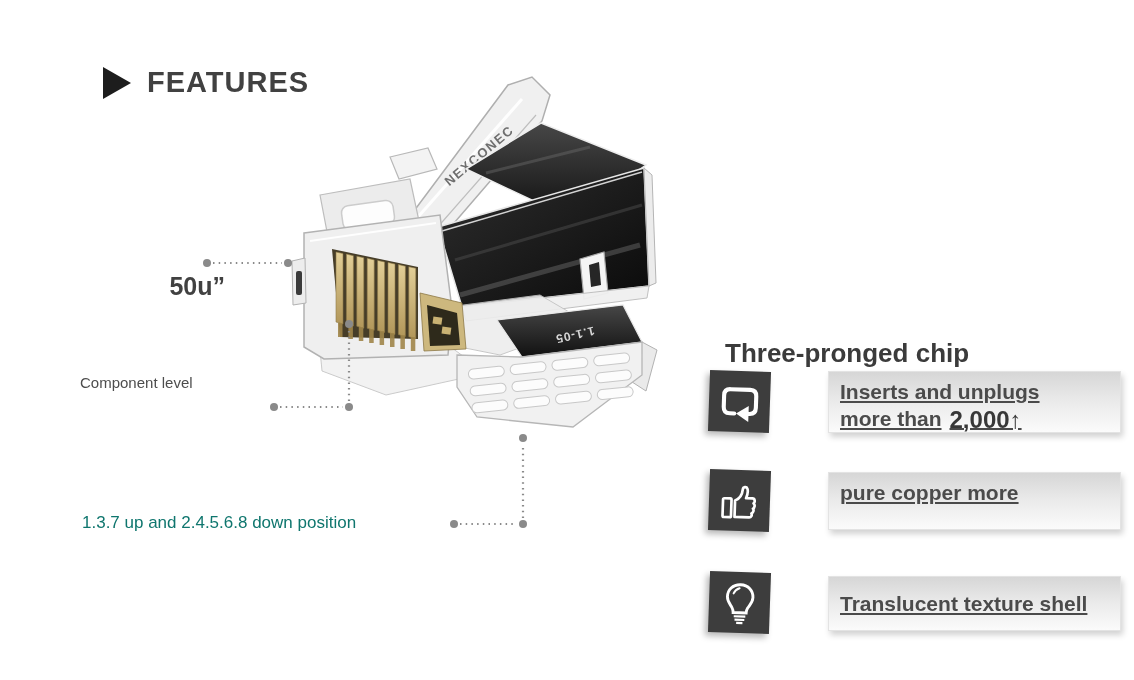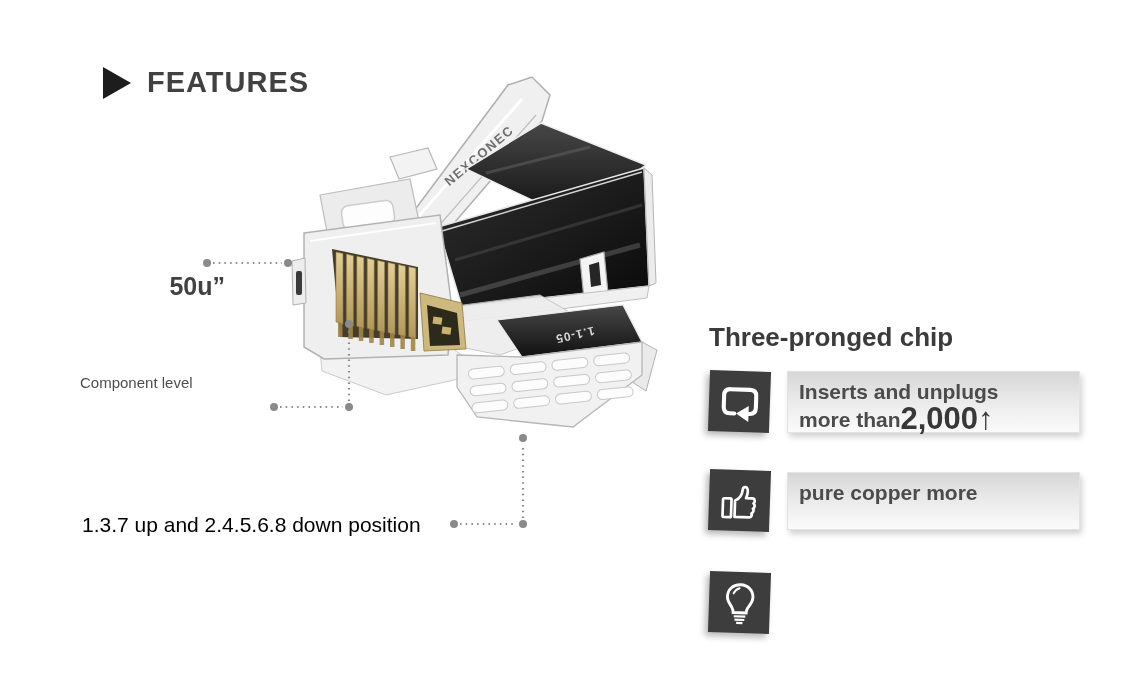--- a/index.html
+++ b/index.html
@@ -10,33 +10,33 @@
   .features-header{position:absolute;left:103px;top:66px;display:flex;align-items:center;gap:16px;}
   .tri{width:0;height:0;border-top:16px solid transparent;border-bottom:16px solid transparent;
        border-left:28px solid #1d1d1d;}
   .features-title{font-size:29px;font-weight:700;color:#414141;letter-spacing:1px;margin:0;}
 
   
   .callout-blades{position:absolute;left:55px;top:248px;width:170px;text-align:right;margin-top:24px;}
   .callout-value{font-size:25px;font-weight:700;color:#414141;}
   .callout-sub{font-size:19px;color:#4d4d4d;margin-top:9px;}
   .callout-component{position:absolute;left:80px;top:374px;font-size:15px;color:#4d4d4d;}
-  .callout-position{position:absolute;left:82px;top:513px;font-size:21px;color:#000000;}
-
-  
-  .panel-heading{position:absolute;left:709px;top:322px;margin:0;font-size:26px;font-weight:700;color:#3b3b3b;}
+  .callout-position{position:absolute;left:82px;top:513px;font-size:17px;color:#0f766e;}
+
+  
+  .panel-heading{position:absolute;left:709px;top:322px;margin:16px;font-size:26px;font-weight:700;color:#3b3b3b;}
   .icon-box{position:absolute;left:709px;width:61px;height:61px;background:#3d3d3d;
             display:flex;align-items:center;justify-content:center;
             box-shadow:-3px 4px 6px rgba(0,0,0,.28);transform:rotate(2deg);}
   .icon-box svg{width:50px;height:50px;}
-  .fbox{position:absolute;left:787px;width:293px;padding:6px 0 6px 11px;box-sizing:border-box;
+  .fbox{position:absolute;left:828px;width:293px;padding:6px 0 6px 11px;box-sizing:border-box;
         background:linear-gradient(180deg,#d6d6d6 0%,#e9e9e9 45%,#fbfbfb 100%);
-        border:1px solid #e3e3e3;box-shadow:2px 4px 6px rgba(0,0,0,.18);}
+        border:1px solid #e3e3e3;box-shadow:2px 4px 6px rgba(0,0,0,.18);text-decoration:underline;}
   .fline{font-size:21px;font-weight:700;color:#4b4b4b;line-height:27px;white-space:nowrap;}
-  .fline .big{font-size:31px;font-weight:700;color:#383838;margin-left:0;vertical-align:-2px;}
+  .fline .big{font-size:24px;font-weight:700;color:#383838;margin-left:8px;vertical-align:-2px;}
   .fbox-single{display:flex;align-items:center;}
 
   
   .connector-svg{position:absolute;left:290px;top:55px;width:410px;height:410px;}
   .leaders-svg{position:absolute;left:0;top:0;width:1134px;height:680px;pointer-events:none;}
 </style>
 </head>
 <body>
 
 <div class="stage">
@@ -207,14 +207,17 @@
 
   <div class="icon-box" style="top:572px;">
     <svg viewBox="0 0 56 56">
       <path d="M28 7.5 C36.8 7.5 42.3 13.8 42.3 21.3 C42.3 26.8 38.8 29.9 36.8 33.4 C35.8 35.1 35.3 36.9 35.3 38.9 H20.7 C20.7 36.9 20.2 35.1 19.2 33.4 C17.2 29.9 13.7 26.8 13.7 21.3 C13.7 13.8 19.2 7.5 28 7.5 Z" fill="none" stroke="#ffffff" stroke-width="3.2"></path>
       <path d="M20.5 17.5 A10.5 10.5 0 0 1 27 11.5" fill="none" stroke="#ffffff" stroke-width="2.2" stroke-linecap="round"></path>
       <line x1="21.5" y1="43" x2="34.5" y2="43" stroke="#ffffff" stroke-width="2.4"></line>
       <line x1="22.5" y1="46.8" x2="33.5" y2="46.8" stroke="#ffffff" stroke-width="2.4"></line>
       <line x1="24.5" y1="50.4" x2="31.5" y2="50.4" stroke="#ffffff" stroke-width="2.4"></line>
     </svg>
   </div>
+  <div class="fbox fbox-single" style="top:576px;height:55px;">
+    <div class="fline">Translucent texture shell</div>
+  </div>
 
 </div>
 
 </body></html>

